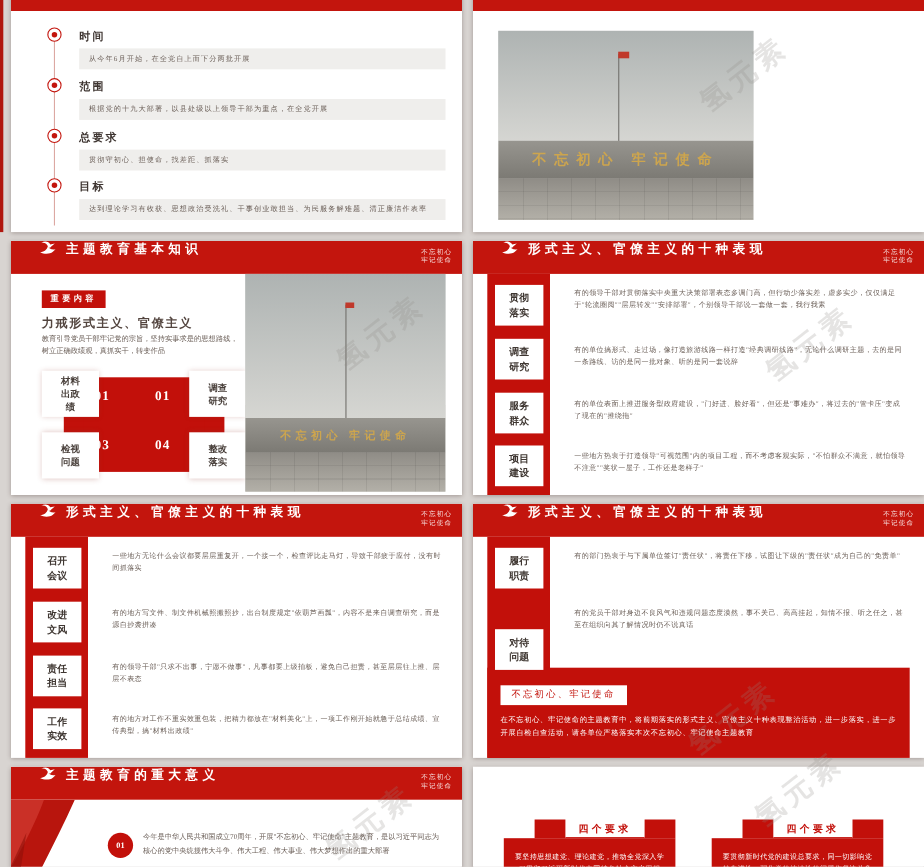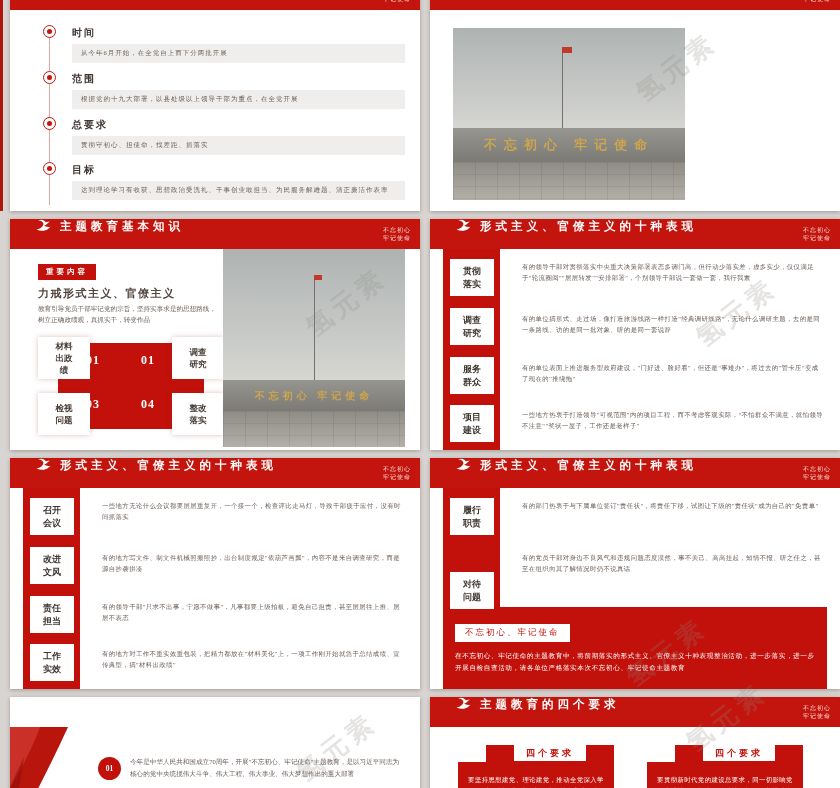--- a/index.html
+++ b/index.html
@@ -297,41 +297,41 @@
       </div>
     <div class="row-text" style="top:42px;">有的部门热衷于与下属单位签订"责任状"，将责任下移，试图让下级的"责任状"成为自己的"免责单"</div>
     <div class="row-text" style="top:94px;">有的党员干部对身边不良风气和违规问题态度漠然，事不关己、高高挂起，知情不报、听之任之，甚至在组织向其了解情况时仍不说真话</div>
     <div class="s6-footer">
       <span class="s6-label">不忘初心、牢记使命</span>
       <div class="s6-text">在不忘初心、牢记使命的主题教育中，将前期落实的形式主义、官僚主义十种表现整治活动，进一步落实，进一步开展自检自查活动，请各单位严格落实本次不忘初心、牢记使命主题教育</div>
     </div>
   </div>
 
   <div class="slide s7">
+    <div class="hdr">
+      <svg class="dove" viewBox="0 0 24 20">
+          <path fill="#fff" d="M2 15 C8 14 11 11 12 7 C13 10 17 12 22 11 L18.5 14.2 C14.5 17.5 7.5 17.5 2 15 Z M12 7 C11 3.5 7.5 1.5 3.5 2.6 C8 -0.5 13.5 1 15.2 4.6 L21 3.4 L16.4 7.4 C15 9.6 12.8 9.4 12 7 Z"></path>
+        </svg>
+      <span class="hdr-title">主题教育的重大意义</span>
+      <span class="corner">
+        <span>不忘初心</span><br><span>牢记使命</span>
+      </span>
+    </div>
     <svg class="ribbon" viewBox="0 0 72 150">
       <path d="M0 0 L58 0 C40 40 18 80 0 118 Z" fill="#b8150d"></path>
       <path d="M0 0 L30 0 C22 22 10 44 0 62 Z" fill="#d8473e" opacity="0.55"></path>
       <path d="M0 60 L14 30 L0 118 Z" fill="#8f0f09" opacity="0.6"></path>
     </svg>
     <div class="big-dot">
         <span>01</span>
       </div>
     <div class="s7-text">今年是中华人民共和国成立70周年，开展"不忘初心、牢记使命"主题教育，是以习近平同志为核心的党中央统揽伟大斗争、伟大工程、伟大事业、伟大梦想作出的重大部署</div>
   </div>
 
   <div class="slide s8">
-    <div class="hdr">
-      <svg class="dove" viewBox="0 0 24 20">
-          <path fill="#fff" d="M2 15 C8 14 11 11 12 7 C13 10 17 12 22 11 L18.5 14.2 C14.5 17.5 7.5 17.5 2 15 Z M12 7 C11 3.5 7.5 1.5 3.5 2.6 C8 -0.5 13.5 1 15.2 4.6 L21 3.4 L16.4 7.4 C15 9.6 12.8 9.4 12 7 Z"></path>
-        </svg>
-      <span class="hdr-title">主题教育的四个要求</span>
-      <span class="corner">
-        <span>不忘初心</span><br><span>牢记使命</span>
-      </span>
-    </div>
     <div class="req-box b1">
       <div class="req-top">
         <div class="sh"></div>
         <div class="mid">
             <span>四个要求</span>
           </div>
         <div class="sh"></div>
       </div>
       <div class="req-body">要坚持思想建党、理论建党，推动全党深入学习贯彻习近平新时代中国特色社会主义思想</div>
     </div>

